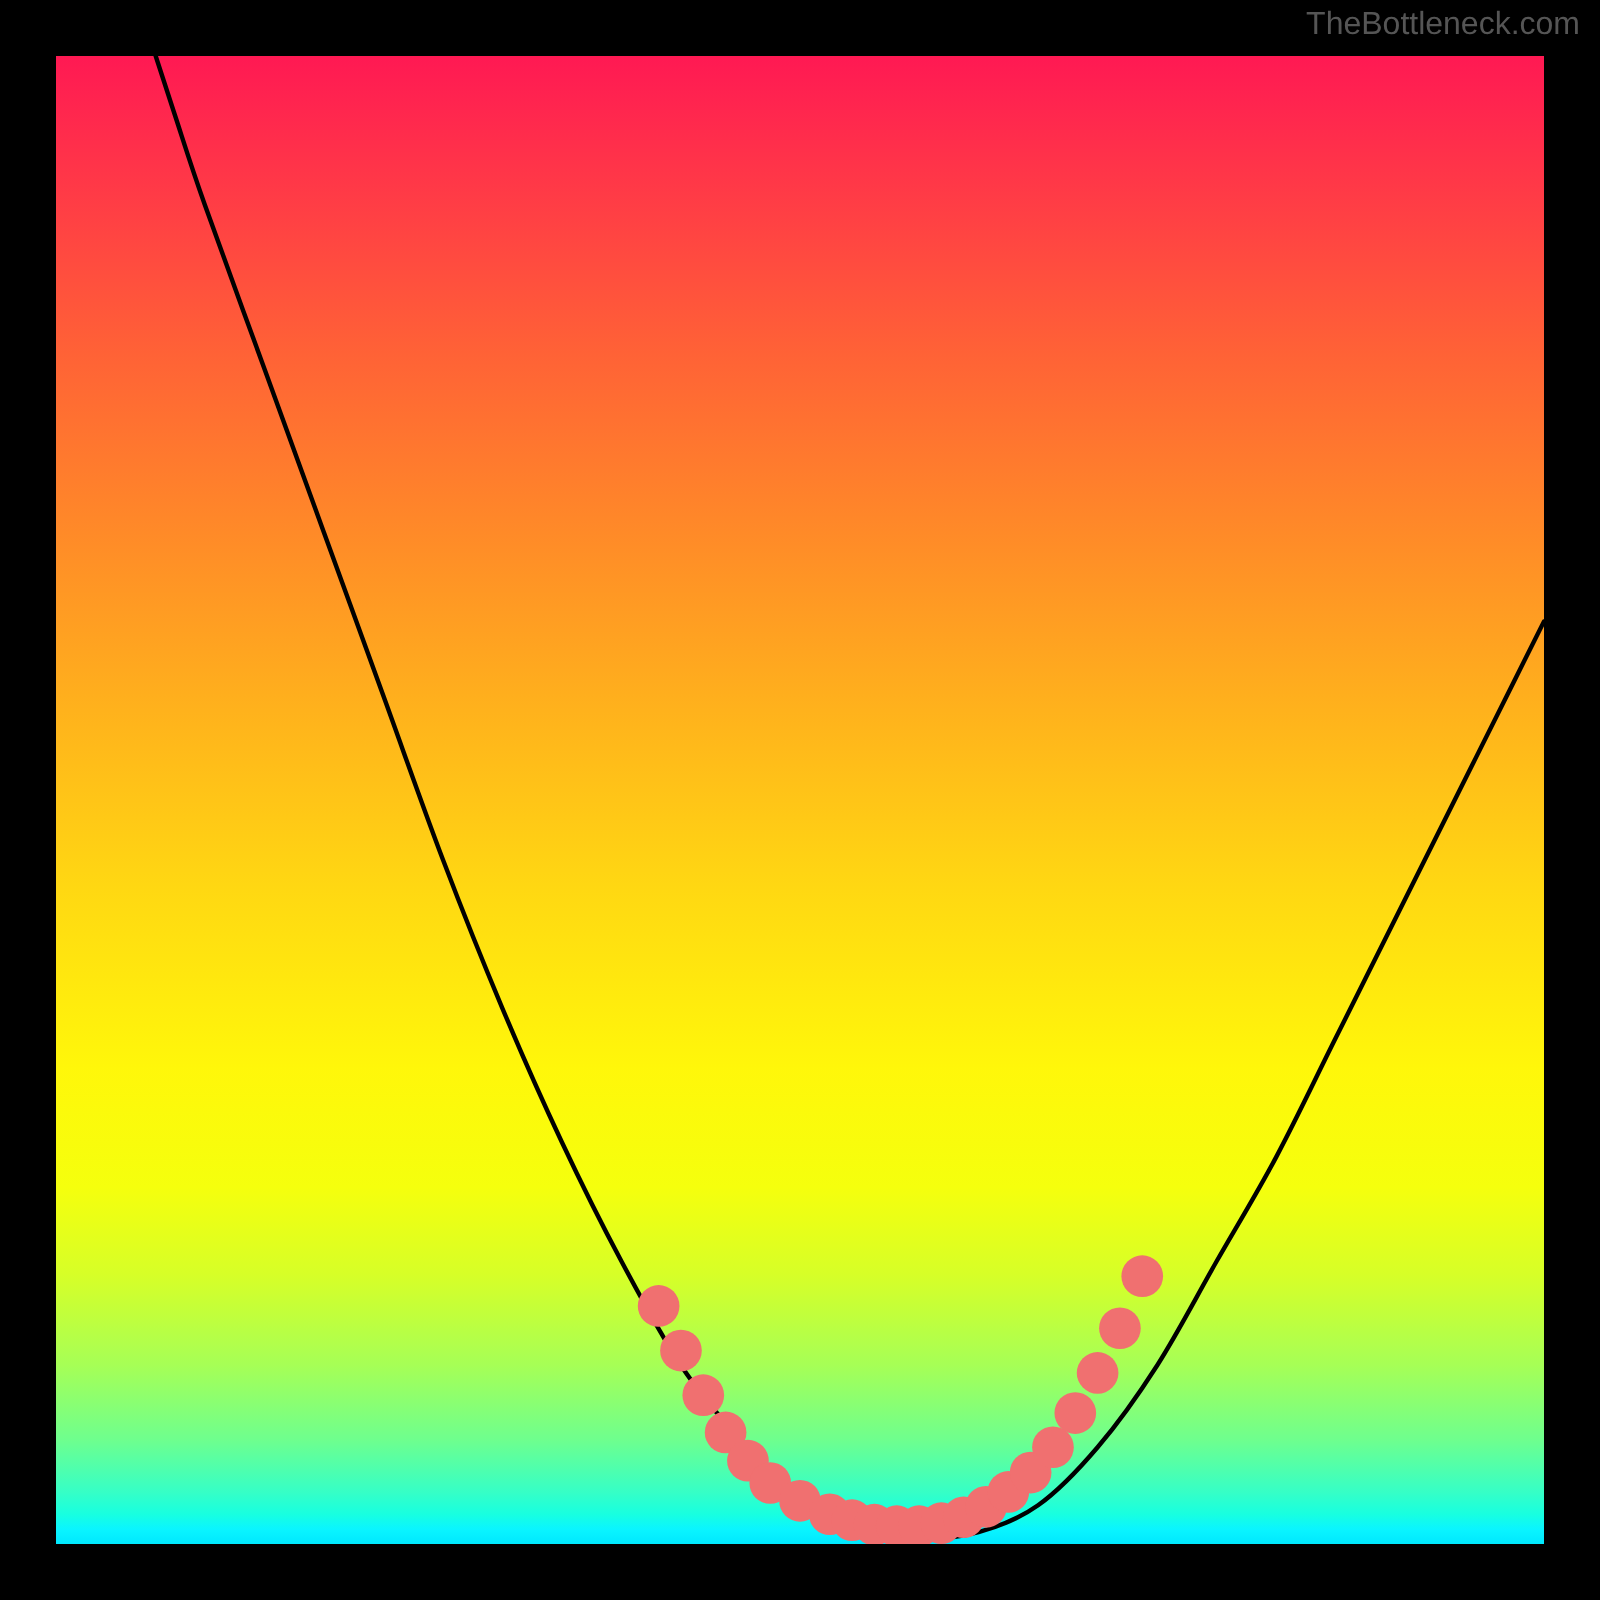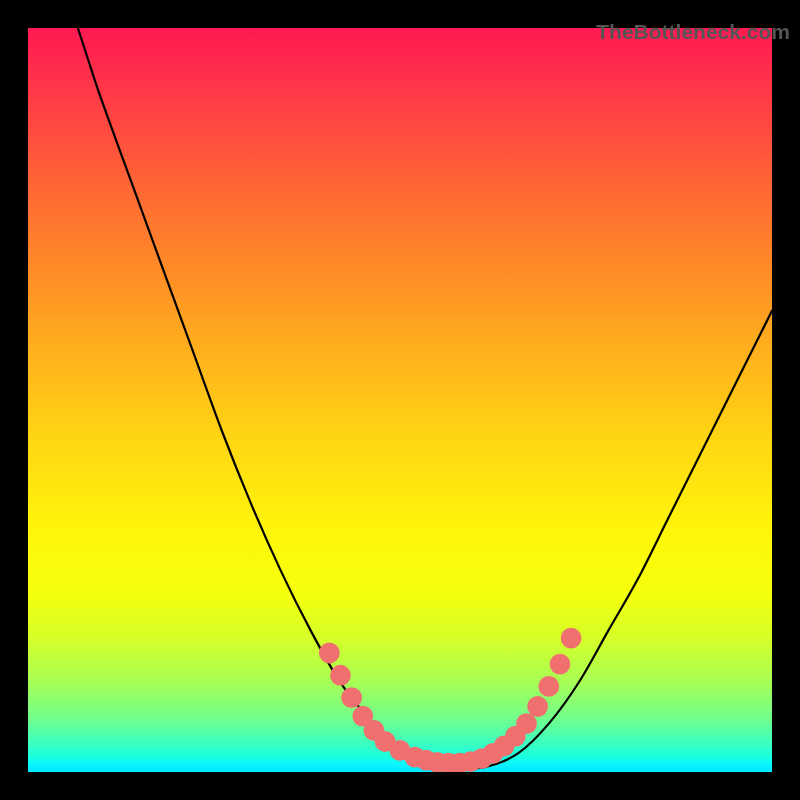--- a/index.html
+++ b/index.html
@@ -7,25 +7,25 @@
     padding: 0;
     background: #000;
     width: 800px;
     height: 800px;
     overflow: hidden;
     position: relative;
     font-family: Arial, sans-serif;
   }
   .watermark {
     position: absolute;
-    top: 20px;
+    top: 4px;
     right: 10px;
     color: #555;
-    font-size: 21px;
-    font-weight: bold;
+    font-size: 16px;
+    font-weight: normal;
     z-index: 10;
   }
   .plot-area {
     position: absolute;
     top: 28px;
     left: 28px;
     width: 744px;
     height: 744px;
     overflow: hidden;
   }

